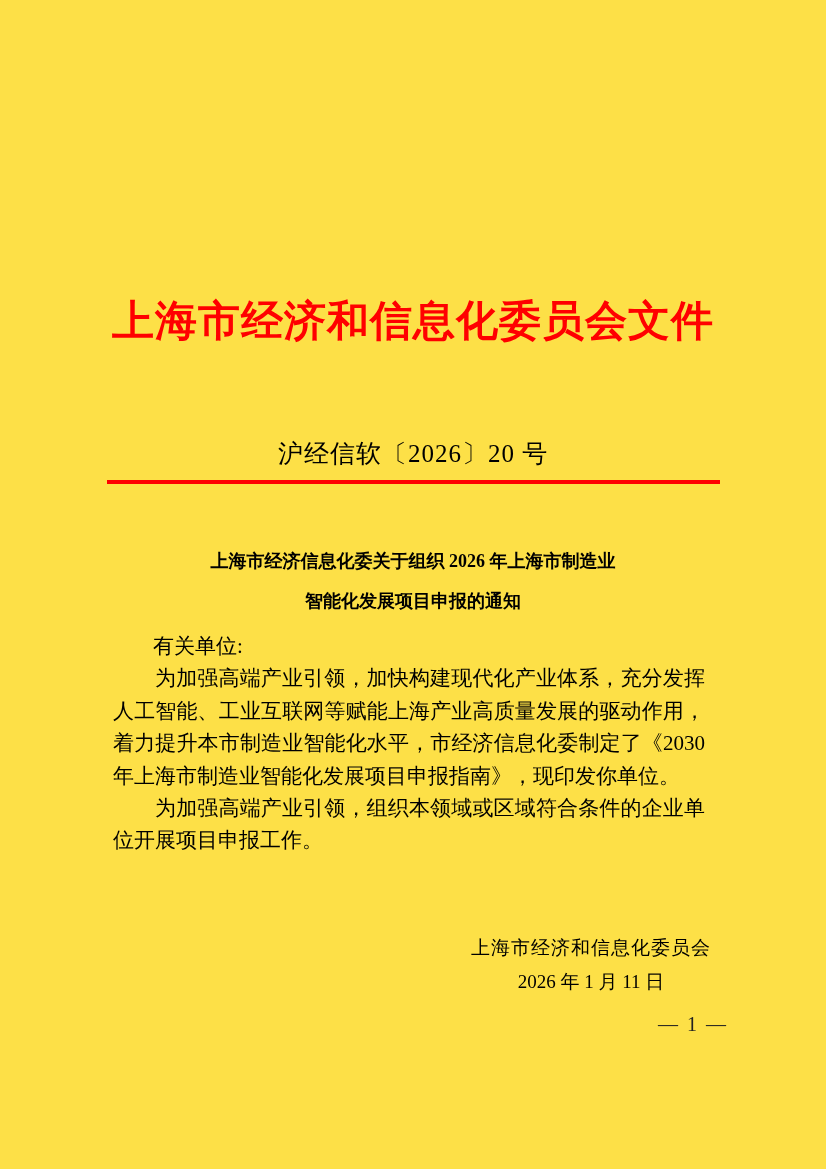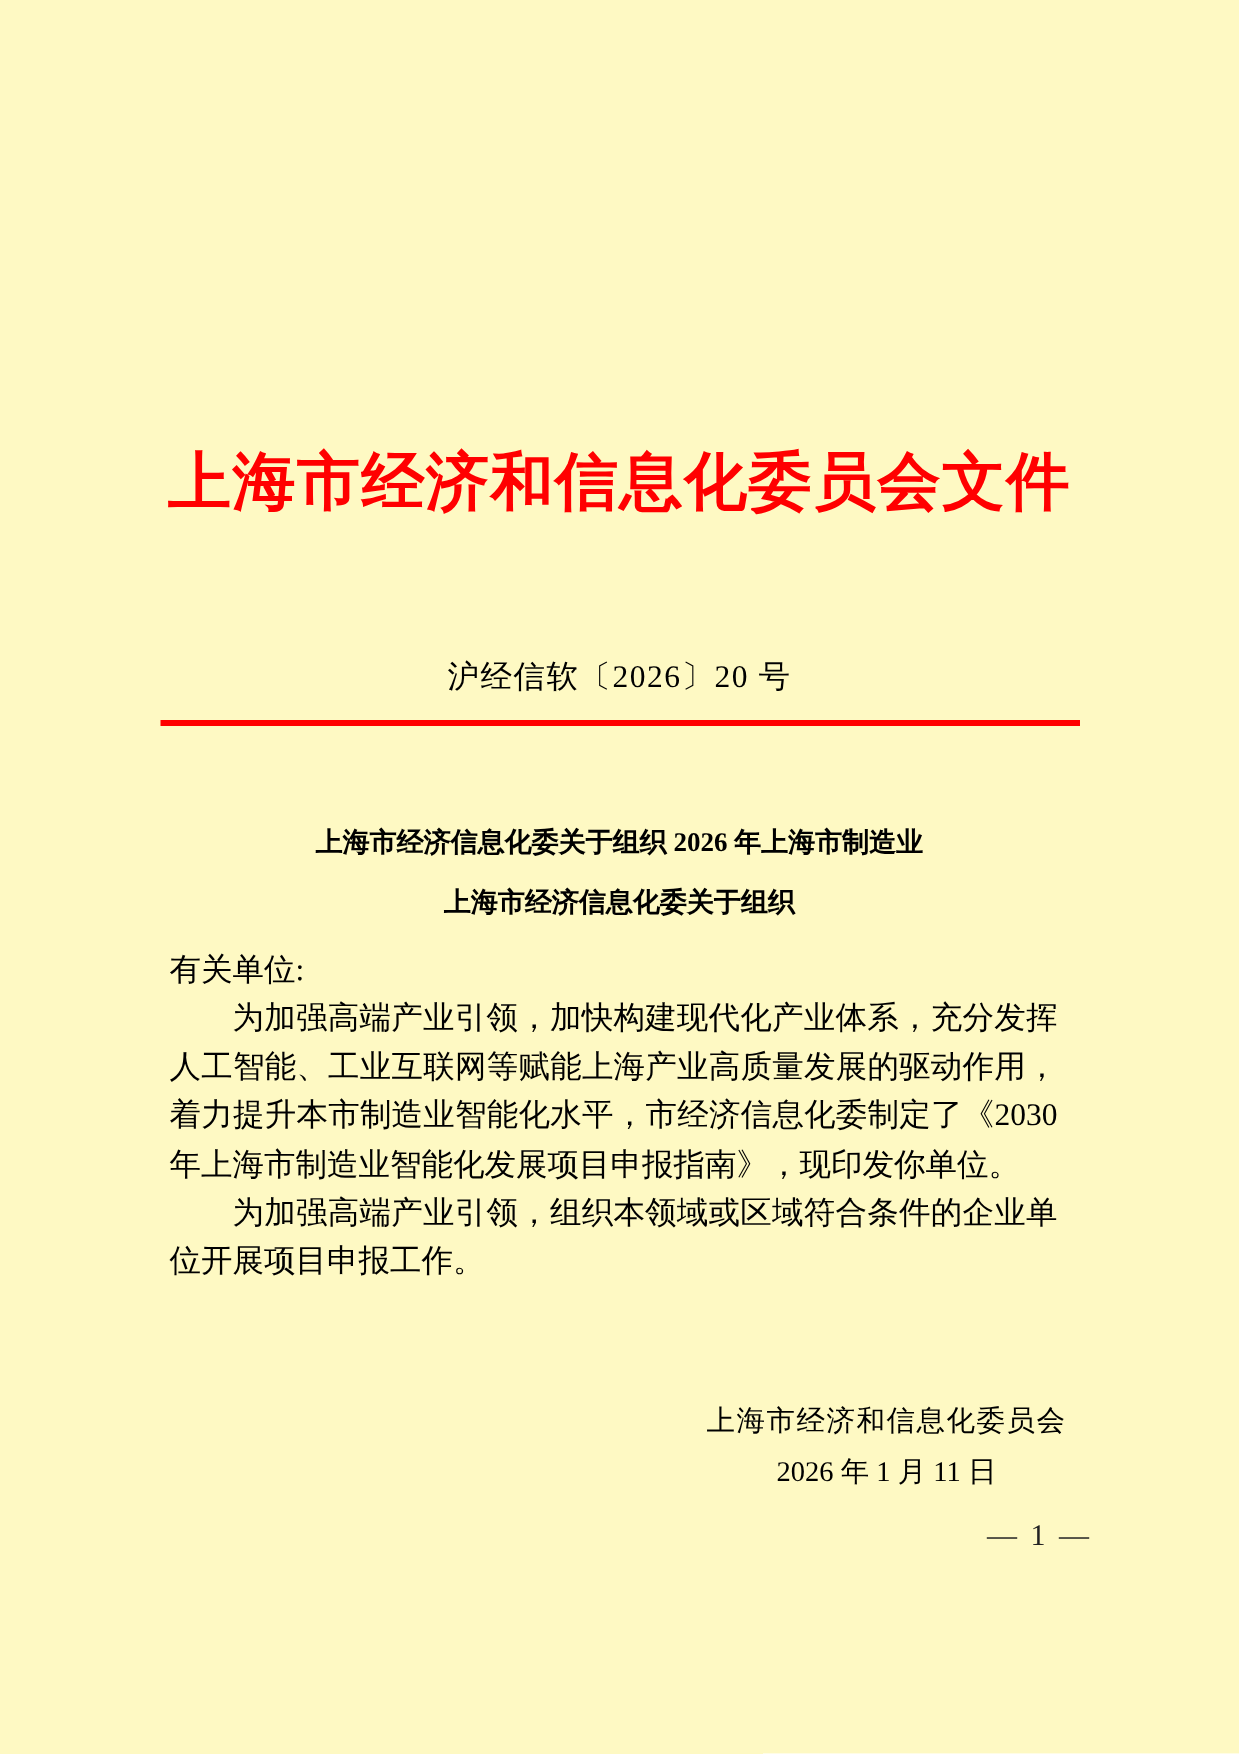--- a/index.html
+++ b/index.html
@@ -6,42 +6,42 @@
   html, body { background: #ffffff; }
   body {
     font-family: "Liberation Serif", "DejaVu Serif", serif;
     color: #000;
   }
   .page {
     position: relative;
     width: 826px;
     height: 1169px;
     margin: 0 auto;
-    background: #fef9c3;
+    background: #fde047;
     overflow: hidden;
   }
   .red-header {
     position: absolute;
     top: 293px;
     left: 0;
     width: 100%;
     text-align: center;
     font-size: 42px;
     font-weight: bold;
     color: #ff0000;
     letter-spacing: 1px;
     white-space: nowrap;
   }
   .doc-number {
     position: absolute;
     top: 437px;
     left: 0;
     width: 100%;
     text-align: center;
-    font-size: 21px;
+    font-size: 25px;
     letter-spacing: 1px;
     color: #000;
     font-family: Liberation Serif, serif;
   }
   .red-divider {
     position: absolute;
     top: 480px;
     left: 107px;
     width: 613px;
     height: 4px;
@@ -63,20 +63,21 @@
     top: 630px;
     left: 113px;
     width: 592px;
     font-size: 21px;
     line-height: 32.4px;
     text-align: justify;
     color: #000;
   }
   .body-text .salutation {
     text-align: left;
+    margin-left: 40px;
   }
   .body-text p.para {
     text-indent: 2em;
     text-align: justify;
   }
   .signature-block {
     position: absolute;
     top: 931px;
     left: 455px;
     width: 272px;
@@ -105,21 +106,21 @@
 <div class="page">
 
   <div class="red-header">上海市经济和信息化委员会文件</div>
 
   <div class="doc-number">沪经信软〔2026〕20 号</div>
 
   <div class="red-divider"></div>
 
   <div class="notice-title">
     <div>上海市经济信息化委关于组织 2026 年上海市制造业</div>
-    <div>上海市经济信息化委关于组织</div>
+    <div>智能化发展项目申报的通知</div>
   </div>
 
   <div class="body-text">
     <p class="salutation">有关单位:</p>
     <p class="para">为加强高端产业引领，加快构建现代化产业体系，充分发挥人工智能、工业互联网等赋能上海产业高质量发展的驱动作用，着力提升本市制造业智能化水平，市经济信息化委制定了《2030 年上海市制造业智能化发展项目申报指南》，现印发你单位。</p>
     <p class="para">为加强高端产业引领，组织本领域或区域符合条件的企业单位开展项目申报工作。</p>
   </div>
 
   <div class="signature-block">
     <div class="org">上海市经济和信息化委员会</div>

